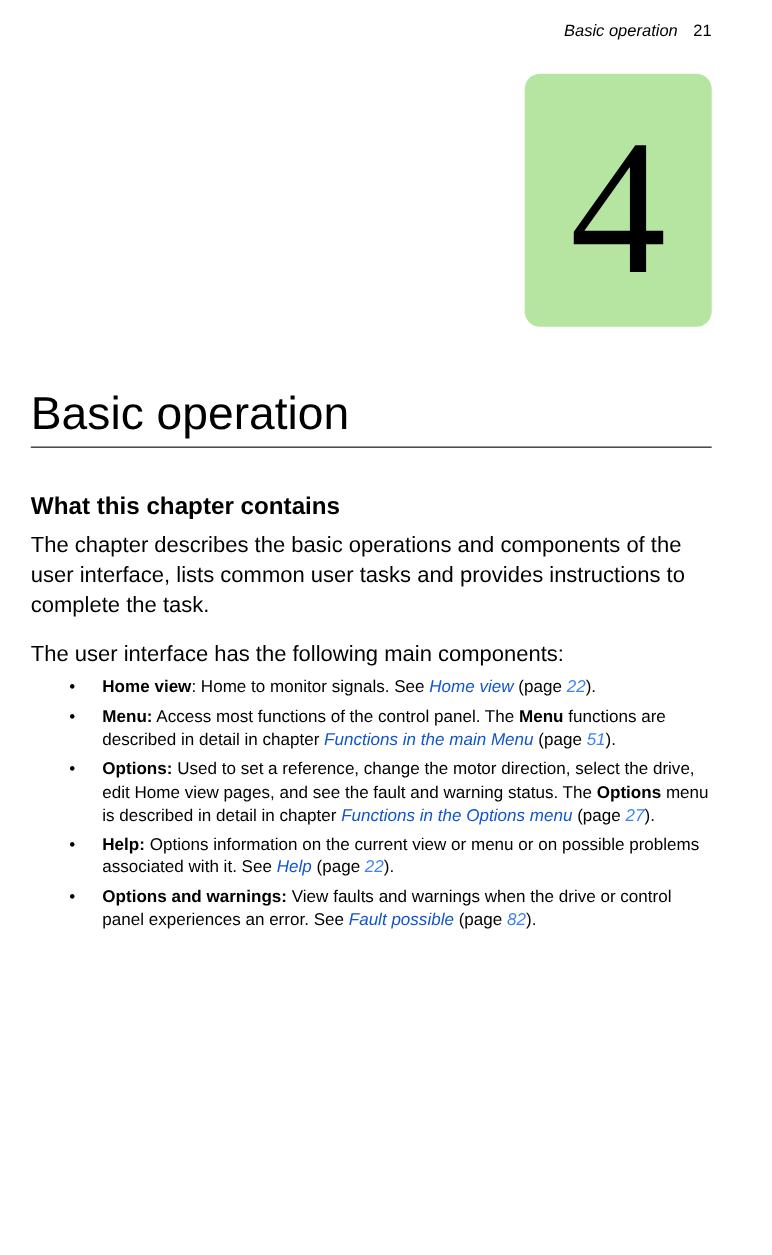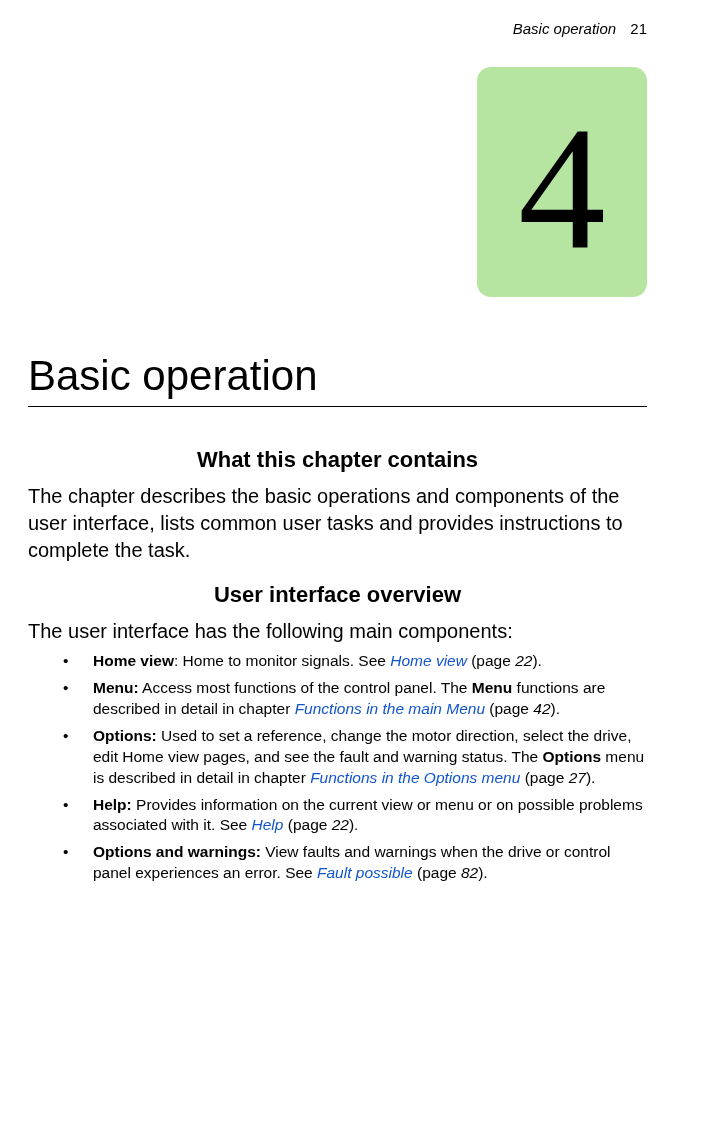--- a/index.html
+++ b/index.html
@@ -55,21 +55,20 @@
   .hr {
     border: none;
     border-top: 1px solid #000;
     margin: 6px 0 40px 0;
   }
   h2.section {
     font-size: 22px;
     font-weight: bold;
     margin: 0 0 10px 0;
     font-family: Arial, Helvetica, sans-serif;
-    text-align: center;
   }
   p.body {
     font-size: 20px;
     line-height: 1.35;
     margin: 0 0 18px 0;
   }
   ul.bullets {
     list-style: none;
     padding: 0;
     margin: 0 0 0 35px;
@@ -86,21 +85,21 @@
     position: absolute;
     left: 0;
     top: 0;
   }
   .b { font-weight: bold; }
   .link {
     color: #1155cc;
     font-style: italic;
   }
   .pageref {
-    color: #000000;
+    color: #3b82f6;
     font-style: italic;
     text-align: right;
   }
 </style>
 </head>
 <body>
 
 <div class="page">
 
   <div class="running-header">
@@ -111,39 +110,38 @@
   <div class="chapter-badge">
     <span>4</span>
   </div>
 
   <h1 class="chapter-title">Basic operation</h1>
   <hr class="hr">
 
   <h2 class="section">What this chapter contains</h2>
   <p class="body">The chapter describes the basic operations and components of the user interface, lists common user tasks and provides instructions to complete the task.</p>
 
-  <h2 class="section">User interface overview</h2>
   <p class="body" style="margin-bottom:6px">The user interface has the following main components:</p>
 
   <ul class="bullets">
 
     <li>
       <span class="b">Home view</span><span>: </span><span>Home to monitor signals. See </span><span class="link">Home view</span><span> (page </span><span class="pageref">22</span><span>).</span>
     </li>
 
     <li>
-      <span class="b">Menu:</span><span> </span><span>Access most functions of the control panel. The </span><span class="b">Menu</span><span> functions are described in detail in chapter </span><span class="link">Functions in the main Menu</span><span> (page </span><span class="pageref">42</span><span>).</span>
+      <span class="b">Menu:</span><span> </span><span>Access most functions of the control panel. The </span><span class="b">Menu</span><span> functions are described in detail in chapter </span><span class="link">Functions in the main Menu</span><span> (page </span><span class="pageref">51</span><span>).</span>
     </li>
 
     <li>
       <span class="b">Options:</span><span> </span><span>Used to set a reference, change the motor direction, select the drive, edit Home view pages, and see the fault and warning status. The </span><span class="b">Options</span><span> menu is described in detail in chapter </span><span class="link">Functions in the Options menu</span><span> (page </span><span class="pageref">27</span><span>).</span>
     </li>
 
     <li>
-      <span class="b">Help:</span><span> </span><span>Provides information on the current view or menu or on possible problems associated with it. See </span><span class="link">Help</span><span> (page </span><span class="pageref">22</span><span>).</span>
+      <span class="b">Help:</span><span> </span><span>Options information on the current view or menu or on possible problems associated with it. See </span><span class="link">Help</span><span> (page </span><span class="pageref">22</span><span>).</span>
     </li>
 
     <li>
       <span class="b">Options and warnings:</span><span> </span><span>View faults and warnings when the drive or control panel experiences an error. See </span><span class="link">Fault possible</span><span> (page </span><span class="pageref">82</span><span>).</span>
     </li>
 
   </ul>
 
 </div>
 

